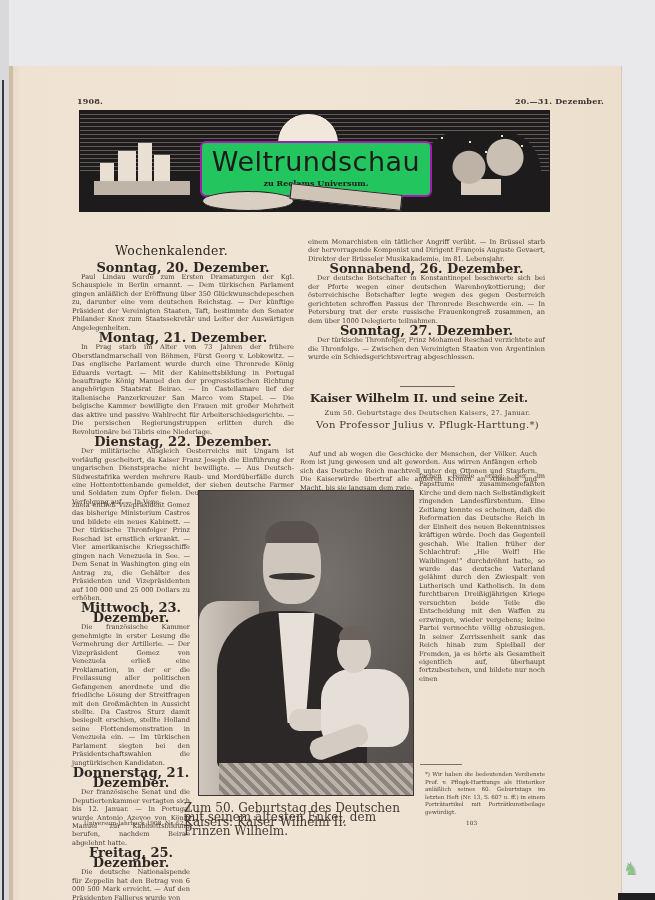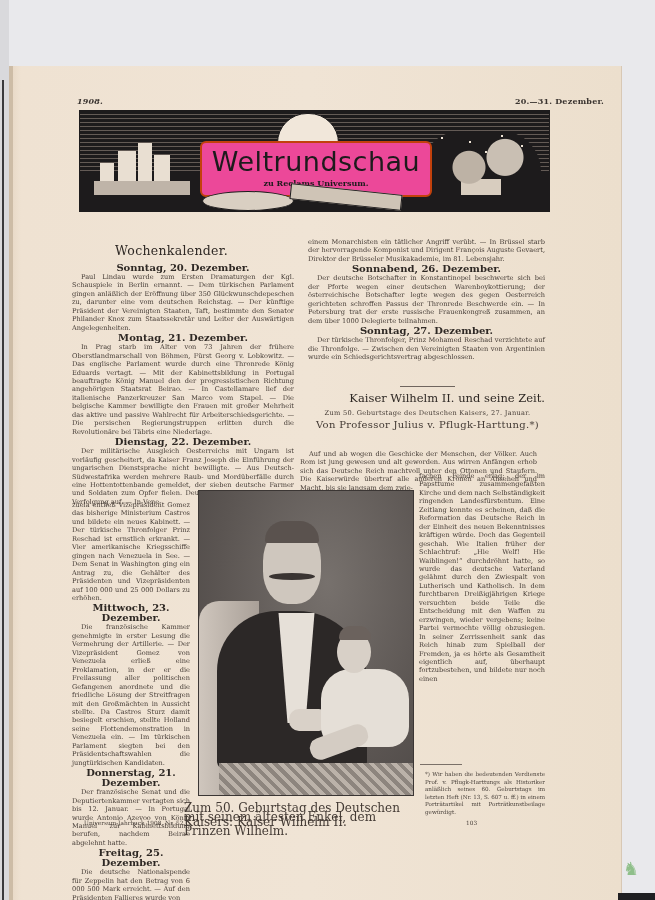--- a/index.html
+++ b/index.html
@@ -19,21 +19,21 @@
     position: absolute; left: 9px; top: 66px; width: 4px; height: 834px;
     background: #cdbca6;
   }
   .dark-strip { position: absolute; left: 0; top: 0; width: 9px; height: 900px; background: #d9d9dc; }
   .dark-strip::after { content: ""; position: absolute; left: 2px; top: 80px; width: 2px; height: 820px; background: #3a3a3d; }
   .bottom-right-black { position: absolute; left: 618px; top: 893px; width: 37px; height: 7px; background: #1f1f22; }
 
   .hdr-year, .hdr-date {
     position: absolute; top: 96px; font-size: 8px; font-weight: bold; letter-spacing: 0.2px;
   }
-  .hdr-year { left: 77px; font-style: italic; }
+  .hdr-year { left: 77px; }
   .hdr-date { left: 515px; }
 
   
   .banner {
     position: absolute; left: 79px; top: 110px; width: 469px; height: 100px;
     background: #1d1b1c; border: 1px solid #1d1b1c; overflow: hidden;
   }
   .rays {
     position: absolute; left: 0; top: 0; width: 100%; height: 60px;
     background: repeating-linear-gradient(180deg, #1d1b1c 0 3px, #6b625c 3px 4px);
@@ -58,21 +58,21 @@
     background:
       radial-gradient(circle at 70% 40%, #c9bfb3 0 18px, transparent 19px),
       radial-gradient(circle at 40% 55%, #bdb2a5 0 16px, transparent 17px),
       linear-gradient(#d8cdbf,#d8cdbf) 40px 48px/40px 16px no-repeat,
       #1d1b1c;
     border-radius: 40px 40px 4px 4px;
   }
   .star { position: absolute; width: 2px; height: 2px; background: #efe4d6; }
   .scroll {
     position: absolute; left: 120px; top: 30px; width: 228px; height: 52px;
-    background: #ec4899; border: 2px solid #c2410c; border-radius: 6px;
+    background: #22c55e; border: 2px solid #a21caf; border-radius: 6px;
   }
   .banner-title {
     position: absolute; left: 0; right: 0; top: 4px; text-align: center;
     font-family: "DejaVu Sans", sans-serif; font-size: 27px; color: #1d1b1c; letter-spacing: 0.5px;
     line-height: 30px;
   }
   .banner-sub {
     position: absolute; left: 0; right: 0; top: 35px; text-align: center;
     font-size: 8px; font-weight: bold; color: #1d1b1c;
   }
@@ -81,28 +81,28 @@
     background: #d9cfc2; border-radius: 50%; border: 1px solid #1d1b1c;
   }
   .tubes {
     position: absolute; left: 210px; top: 78px; width: 110px; height: 14px;
     background: #cfc4b6; border: 1px solid #1d1b1c; transform: rotate(6deg);
   }
 
   
   .col { position: absolute; font-size: 6.6px; line-height: 8.45px; text-align: justify; color: #433a34; }
   .col p { margin: 0; text-indent: 9px; }
-  .col h3 { margin: 1px 0 0 0; text-align: center; font-size: 10px; font-weight: bold; line-height: 10px; color: #2e2824; }
+  .col h3 { margin: 1px 0 0 0; text-align: center; font-size: 13px; font-weight: bold; line-height: 10px; color: #2e2824; }
   .sec-title { position: absolute; left: 115px; top: 243px; font-size: 12.5px; font-weight: normal; color: #2e2824; letter-spacing: 0.3px; }
 
   .col-left { left: 72px; top: 262px; width: 222px; }
   .col-left-narrow { left: 72px; top: 501px; width: 118px; }
   .col-right-top { left: 308px; top: 238px; width: 237px; }
   .rule { position: absolute; left: 400px; top: 386px; width: 55px; height: 1px; background: #6f655e; }
-  .art-title { position: absolute; left: 310px; top: 391px; width: 235px; text-align: right; font-size: 11.5px; font-weight: normal; color: #2e2824; }
+  .art-title { position: absolute; left: 310px; top: 391px; width: 235px; text-align: left; font-size: 11.5px; font-weight: bold; color: #2e2824; }
   .art-sub1 { position: absolute; left: 310px; top: 409px; width: 235px; text-align: center; font-size: 6.6px; color: #433a34; letter-spacing: 0.3px; }
   .art-sub2 { position: absolute; left: 310px; top: 419px; width: 235px; text-align: center; font-size: 10px; color: #433a34; letter-spacing: 0.3px; }
   .col-right-body { left: 300px; top: 430px; width: 237px; margin-top: 20px; }
   .col-right-narrow { left: 419px; top: 481px; width: 126px; }
   .fn-rule { position: absolute; left: 420px; top: 764px; width: 42px; height: 1px; background: #7a7068; }
   .footnote { position: absolute; left: 425px; top: 771px; width: 120px; font-size: 5.6px; line-height: 7.6px; color: #4a423c; text-align: justify; }
   .footer-left { position: absolute; left: 84px; top: 820px; font-size: 5.8px; color: #4a423c; }
   .footer-right { position: absolute; left: 466px; top: 820px; font-size: 5.8px; color: #4a423c; }
 
   

